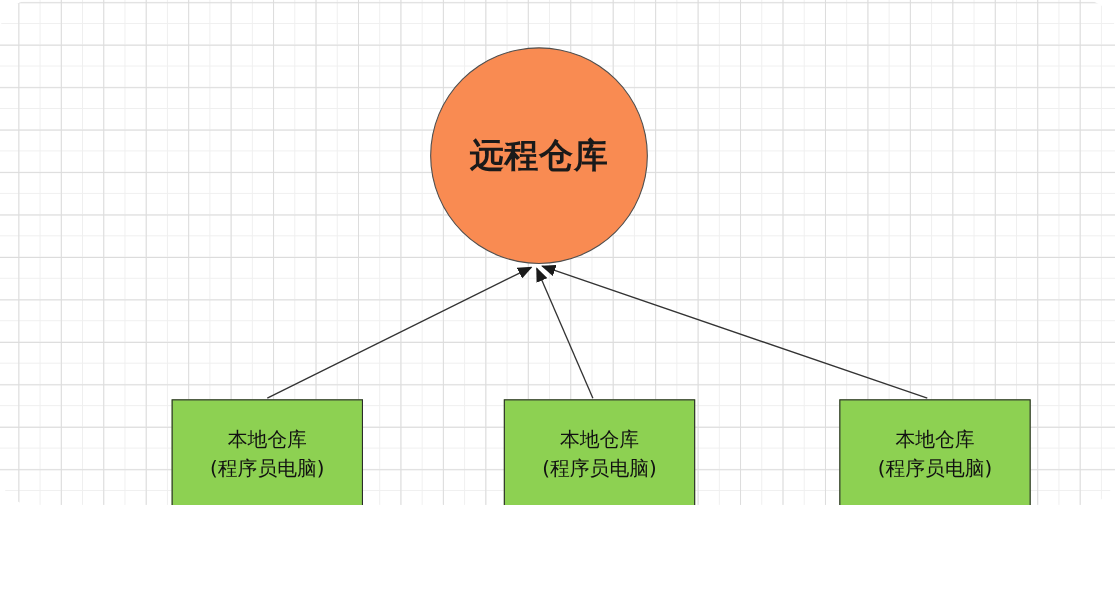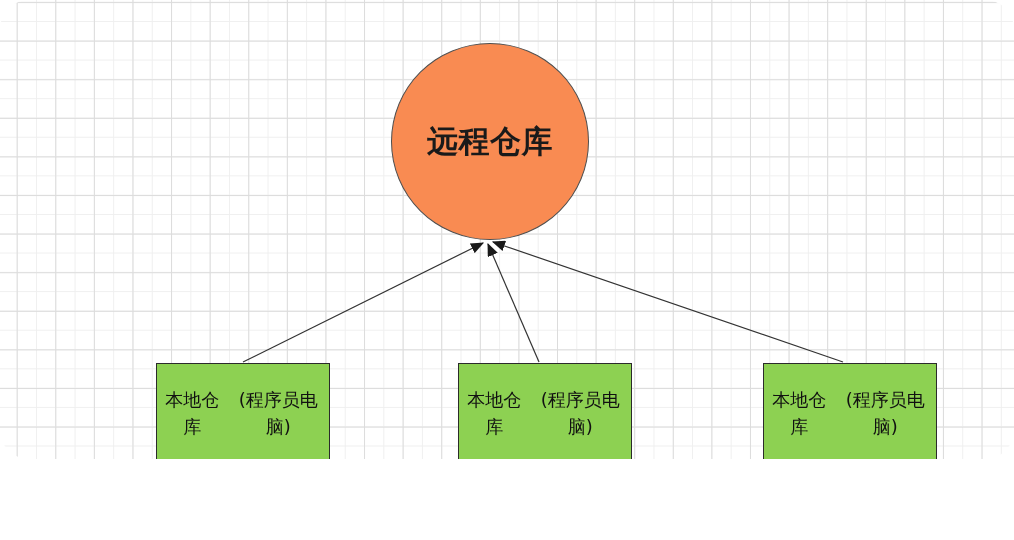--- a/index.html
+++ b/index.html
@@ -63,21 +63,21 @@
     font-size: 31px;
     font-weight: bold;
     color: #1a1a1a;
     letter-spacing: 0.5px;
   }
   .local-node {
     width: 174px;
     height: 99px;
     background: #8DD152;
     border: 1.4px solid #2b2b2b;
-    flex-direction: row;
+    flex-direction: column;
   }
   .local-node span {
     font-size: 18px;
     line-height: 27px;
     color: #111111;
   }
   .local-1 { left: 156px; top: 363px; }
   .local-2 { left: 458px; top: 363px; }
   .local-3 { left: 763px; top: 363px; }
 </style>

